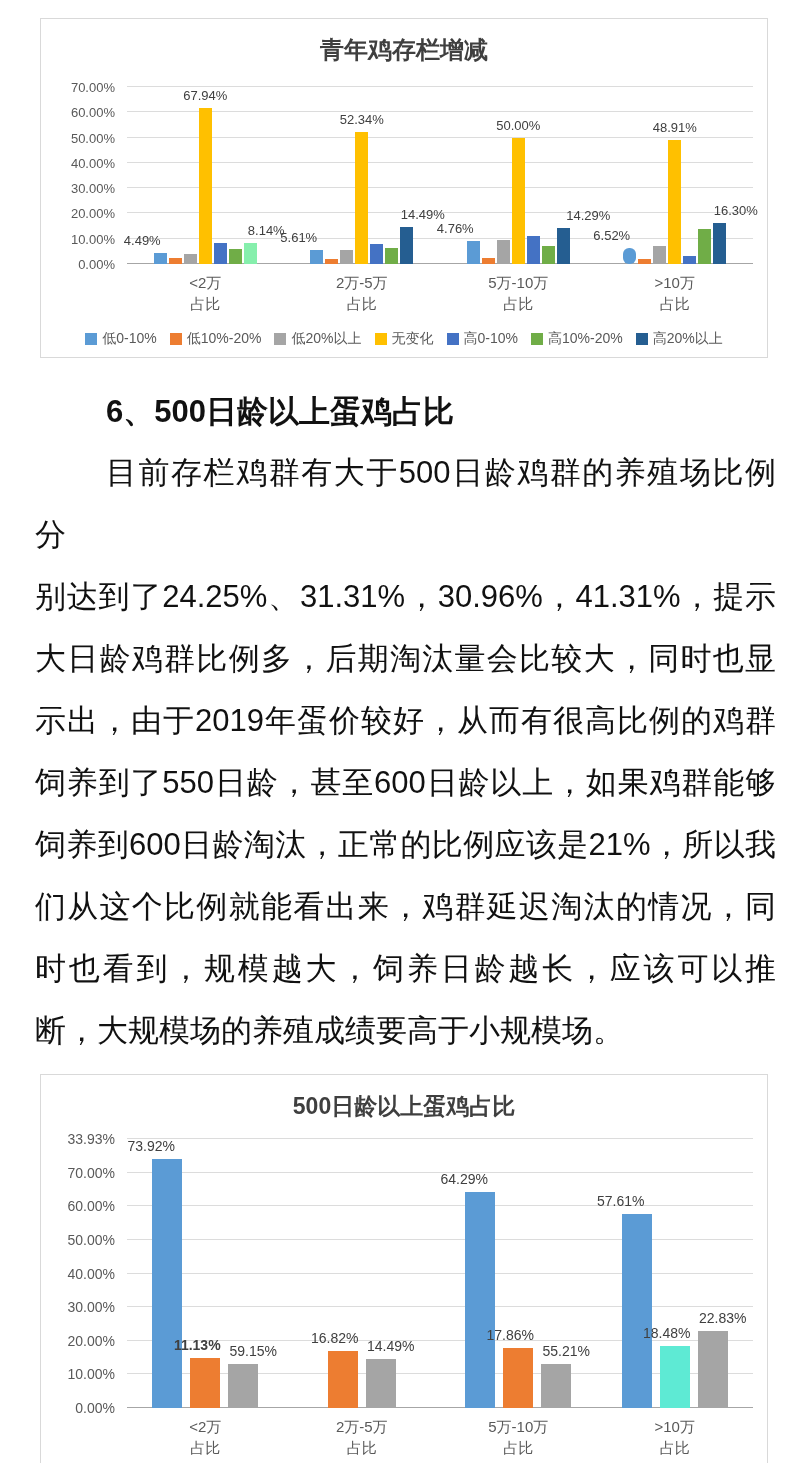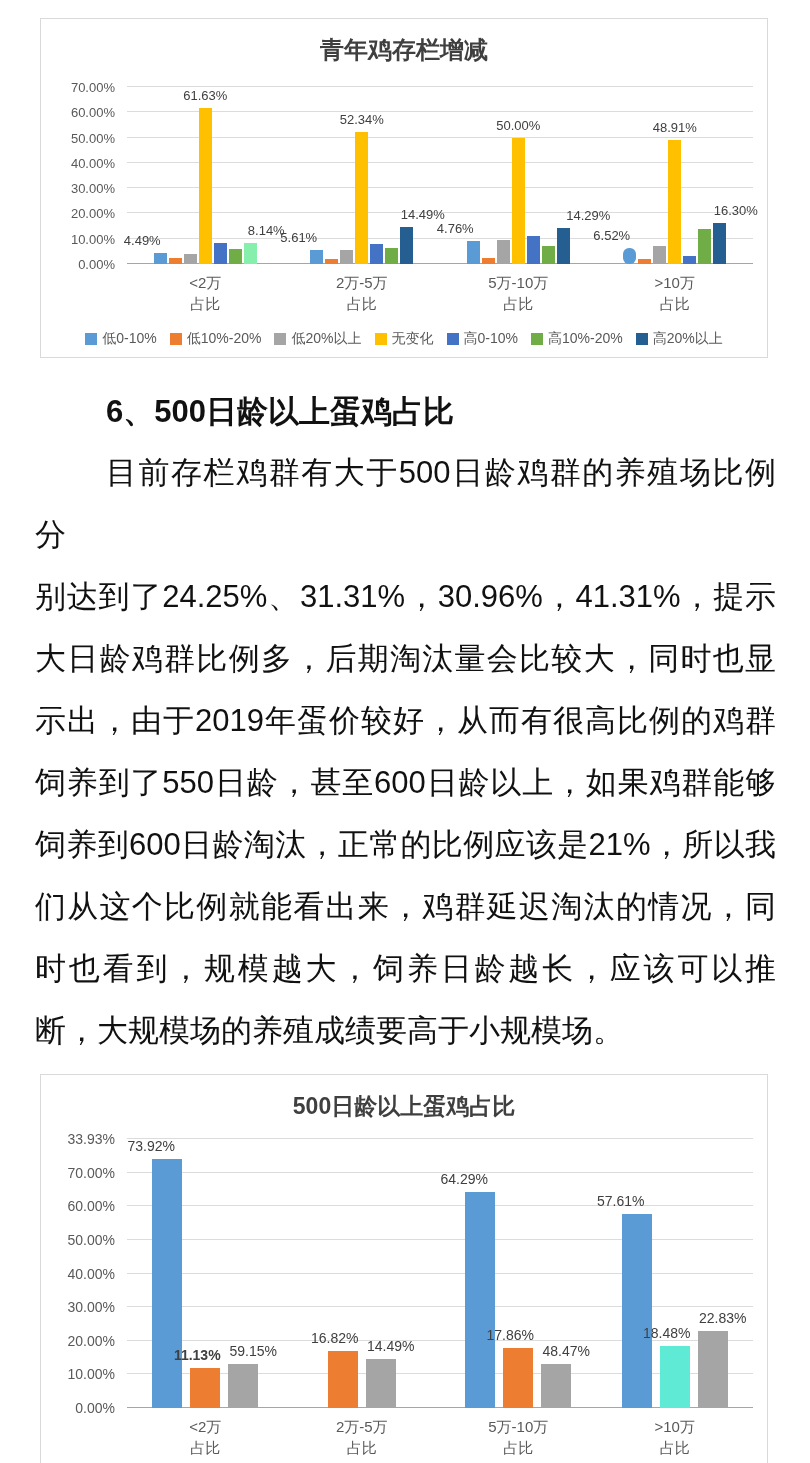--- a/index.html
+++ b/index.html
@@ -83,21 +83,21 @@
         <div class="gridline" style="bottom: 151.714px;"></div>
         <div class="gridline" style="bottom: 177px;"></div>
         <div class="groups">
           <div class="group">
             <div class="bar" style="height: 11.3533px; background: rgb(91, 155, 213);">
               <span class="bar-label" style="transform: translateX(calc(-50% - 18px));">4.49%</span>
             </div>
             <div class="bar" style="height: 5.56286px; background: rgb(237, 125, 49);"></div>
             <div class="bar" style="height: 9.86143px; background: rgb(165, 165, 165);"></div>
             <div class="bar" style="height: 155.836px; background: rgb(255, 192, 0);">
-              <span class="bar-label" style="transform: translateX(calc(-50% + 0px));">61.63%</span>
+              <span class="bar-label" style="transform: translateX(calc(-50% + 0px));">67.94%</span>
             </div>
             <div class="bar" style="height: 20.7343px; background: rgb(68, 114, 196);"></div>
             <div class="bar" style="height: 14.6657px; background: rgb(112, 173, 71);"></div>
             <div class="bar" style="height: 20.5826px; background: #86efac;">
               <span class="bar-label" style="transform: translateX(calc(-50% + 16px));">8.14%</span>
             </div>
           </div>
           <div class="group">
             <div class="bar" style="height: 14.1853px; background: rgb(91, 155, 213);">
               <span class="bar-label" style="transform: translateX(calc(-50% - 18px));">5.61%</span>
@@ -233,21 +233,21 @@
         <div class="gridline" style="bottom: 134.5px;"></div>
         <div class="gridline" style="bottom: 168.125px;"></div>
         <div class="gridline" style="bottom: 201.75px;"></div>
         <div class="gridline" style="bottom: 235.375px;"></div>
         <div class="gridline" style="bottom: 269px;"></div>
         <div class="groups">
           <div class="group">
             <div class="bar" style="height: 248.556px; background: rgb(91, 155, 213);">
               <span class="bar-label" style="transform: translateX(calc(-50% - 16px));">73.92%</span>
             </div>
-            <div class="bar" style="height: 40px; background: rgb(237, 125, 49); font-weight: bold;">
+            <div class="bar" style="height: 50px; background: rgb(237, 125, 49); font-weight: bold;">
               <span class="bar-label" style="transform: translateX(calc(-50% - 8px));">11.13%</span>
             </div>
             <div class="bar" style="height: 44.116px; background: rgb(165, 165, 165);">
               <span class="bar-label" style="transform: translateX(calc(-50% + 10px));">59.15%</span>
             </div>
           </div>
           <div class="group">
             <div class="bar" style="height: 56.5572px; background: rgb(237, 125, 49);">
               <span class="bar-label" style="transform: translateX(calc(-50% - 8px));">16.82%</span>
             </div>
@@ -256,21 +256,21 @@
             </div>
           </div>
           <div class="group">
             <div class="bar" style="height: 216.175px; background: rgb(91, 155, 213);">
               <span class="bar-label" style="transform: translateX(calc(-50% - 16px));">64.29%</span>
             </div>
             <div class="bar" style="height: 60.0543px; background: rgb(237, 125, 49);">
               <span class="bar-label" style="transform: translateX(calc(-50% - 8px));">17.86%</span>
             </div>
             <div class="bar" style="height: 44.0487px; background: rgb(165, 165, 165);">
-              <span class="bar-label" style="transform: translateX(calc(-50% + 10px));">48.47%</span>
+              <span class="bar-label" style="transform: translateX(calc(-50% + 10px));">55.21%</span>
             </div>
           </div>
           <div class="group">
             <div class="bar" style="height: 193.714px; background: rgb(91, 155, 213);">
               <span class="bar-label" style="transform: translateX(calc(-50% - 16px));">57.61%</span>
             </div>
             <div class="bar" style="height: 62.139px; background: #5eead4;">
               <span class="bar-label" style="transform: translateX(calc(-50% - 8px));">18.48%</span>
             </div>
             <div class="bar" style="height: 76.7659px; background: rgb(165, 165, 165);">

